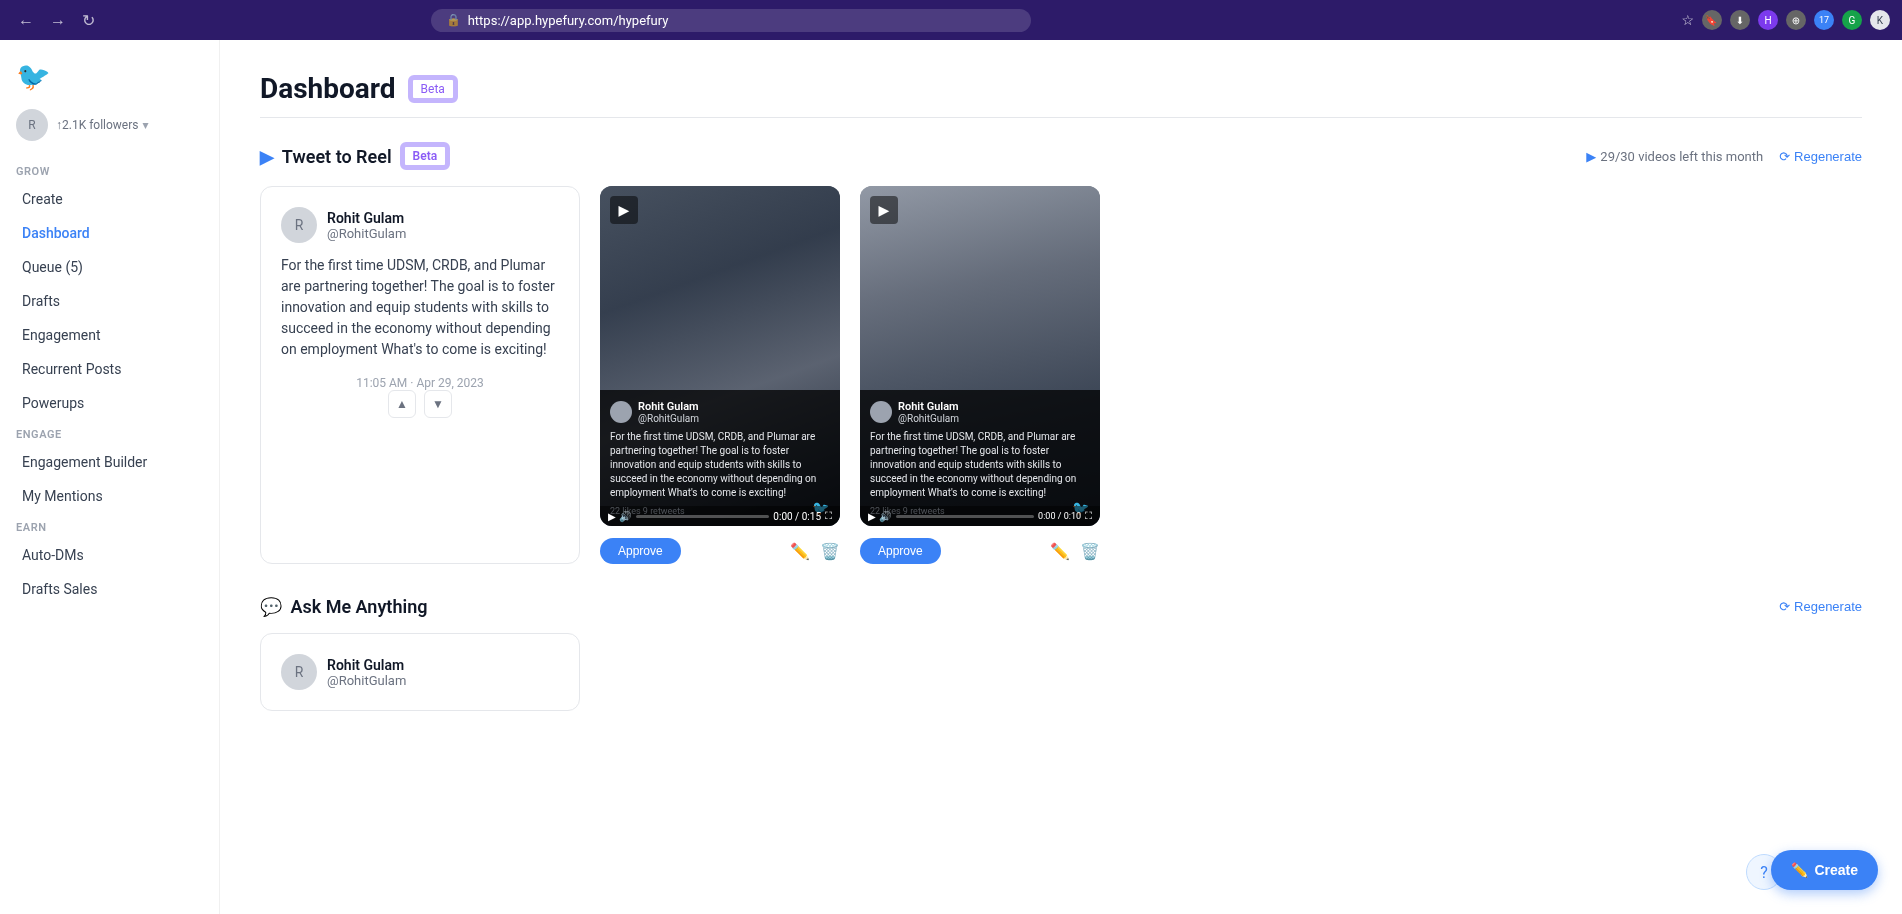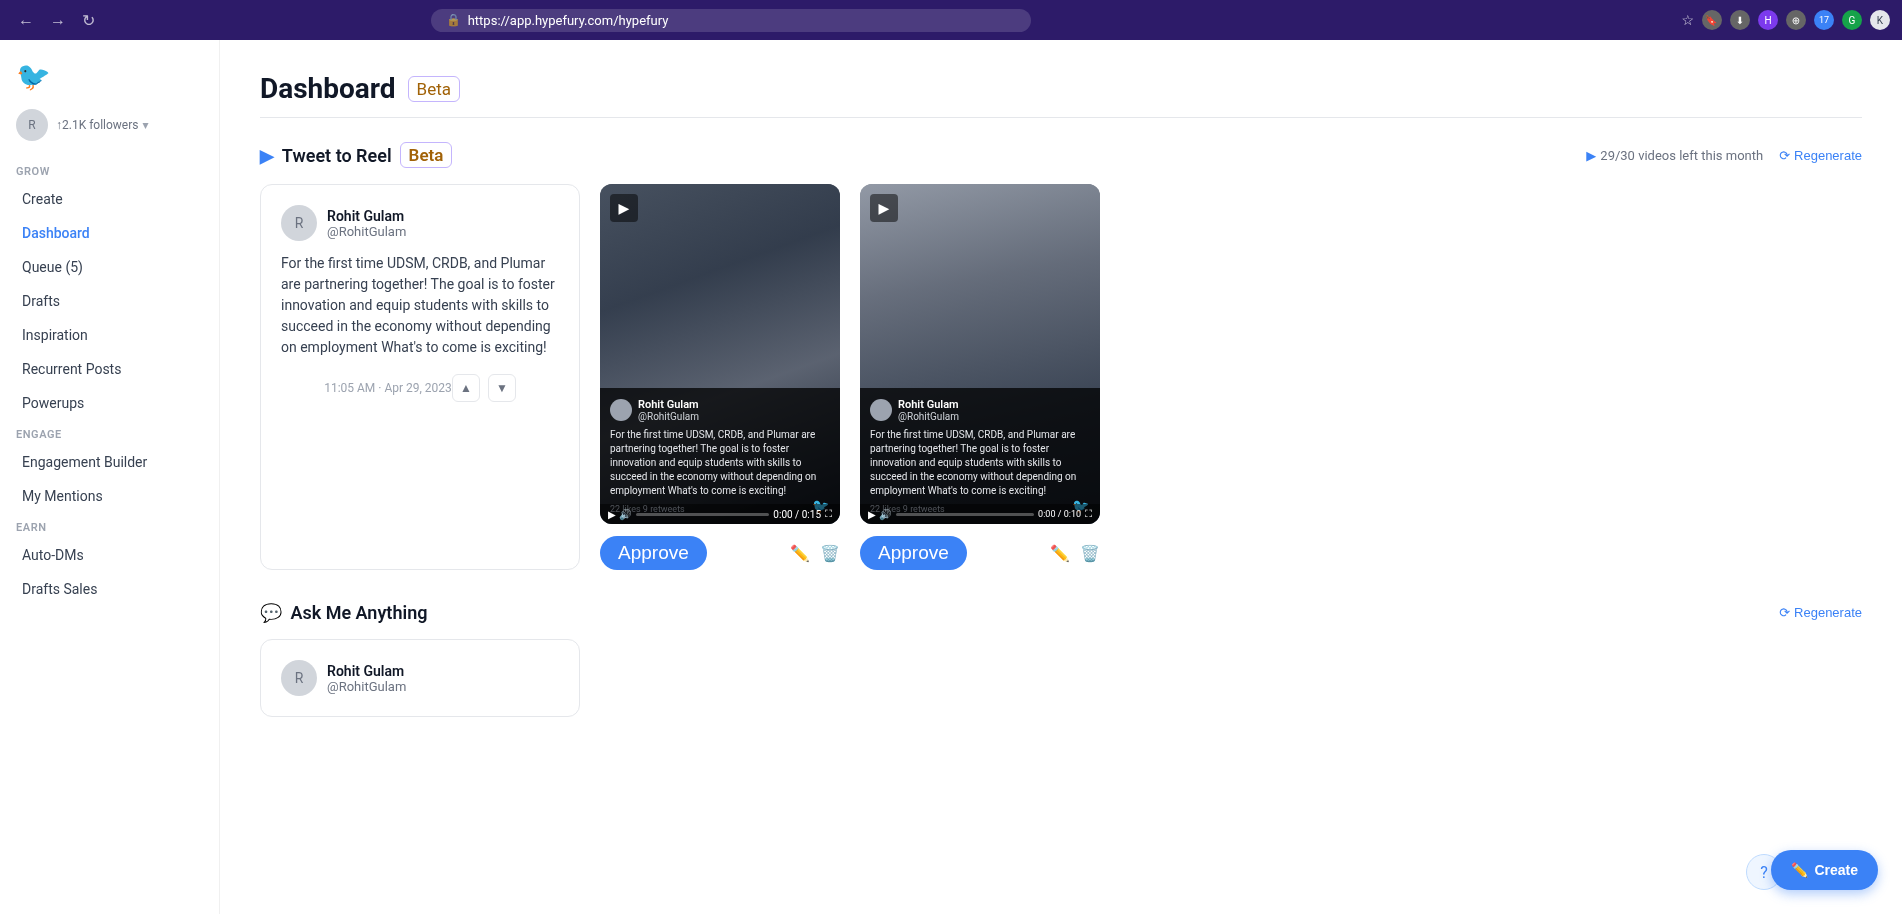--- a/index.html
+++ b/index.html
@@ -183,25 +183,25 @@
       gap: 12px;
       margin-bottom: 8px;
     }
     .page-title {
       font-size: 28px;
       font-weight: 700;
       color: #111827;
     }
     .beta-badge {
       background: #fff;
-      border: 1px solid #c4b5fd;
+      border: 5px solid #c4b5fd;
       border-radius: 6px;
       padding: 2px 8px;
-      font-size: 17px;
-      color: #a16207;
+      font-size: 12px;
+      color: #8b5cf6;
     }
     .divider {
       border: none;
       border-top: 1px solid #e5e7eb;
       margin: 12px 0 24px;
     }
 
     
     .section-header {
       display: flex;
@@ -292,21 +292,22 @@
       font-size: 14px;
       color: #374151;
       line-height: 1.5;
       margin-bottom: 16px;
     }
     .tweet-timestamp {
       font-size: 12px;
       color: #9ca3af;
       display: flex;
       align-items: center;
-      justify-content: center;
+      justify-content: flex-start;
+      flex-direction: column;
     }
     .tweet-actions {
       display: flex;
       gap: 8px;
     }
     .chevron-btn {
       width: 28px;
       height: 28px;
       border: 1px solid #e5e7eb;
       border-radius: 6px;
@@ -400,21 +401,21 @@
       display: flex;
       align-items: center;
       justify-content: space-between;
     }
     .approve-btn {
       background: #3b82f6;
       color: #fff;
       border: none;
       border-radius: 20px;
       padding: 6px 18px;
-      font-size: 19px;
+      font-size: 12px;
       font-weight: 500;
       cursor: pointer;
     }
     .video-action-icons {
       display: flex;
       gap: 10px;
       color: #6b7280;
       font-size: 16px;
     }
     .video-action-icon {
@@ -534,21 +535,21 @@
     <div class="sidebar-item active">
       <span>Dashboard</span>
     </div>
     <div class="sidebar-item">
       <span>Queue (5)</span>
     </div>
     <div class="sidebar-item">
       <span>Drafts</span>
     </div>
     <div class="sidebar-item">
-      <span>Inspiration</span>
+      <span>Engagement</span>
     </div>
     <div class="sidebar-item">
       <span>Recurrent Posts</span>
     </div>
     <div class="sidebar-item">
       <span>Powerups</span>
     </div>
 
     <div class="sidebar-section-label">ENGAGE</div>
 

